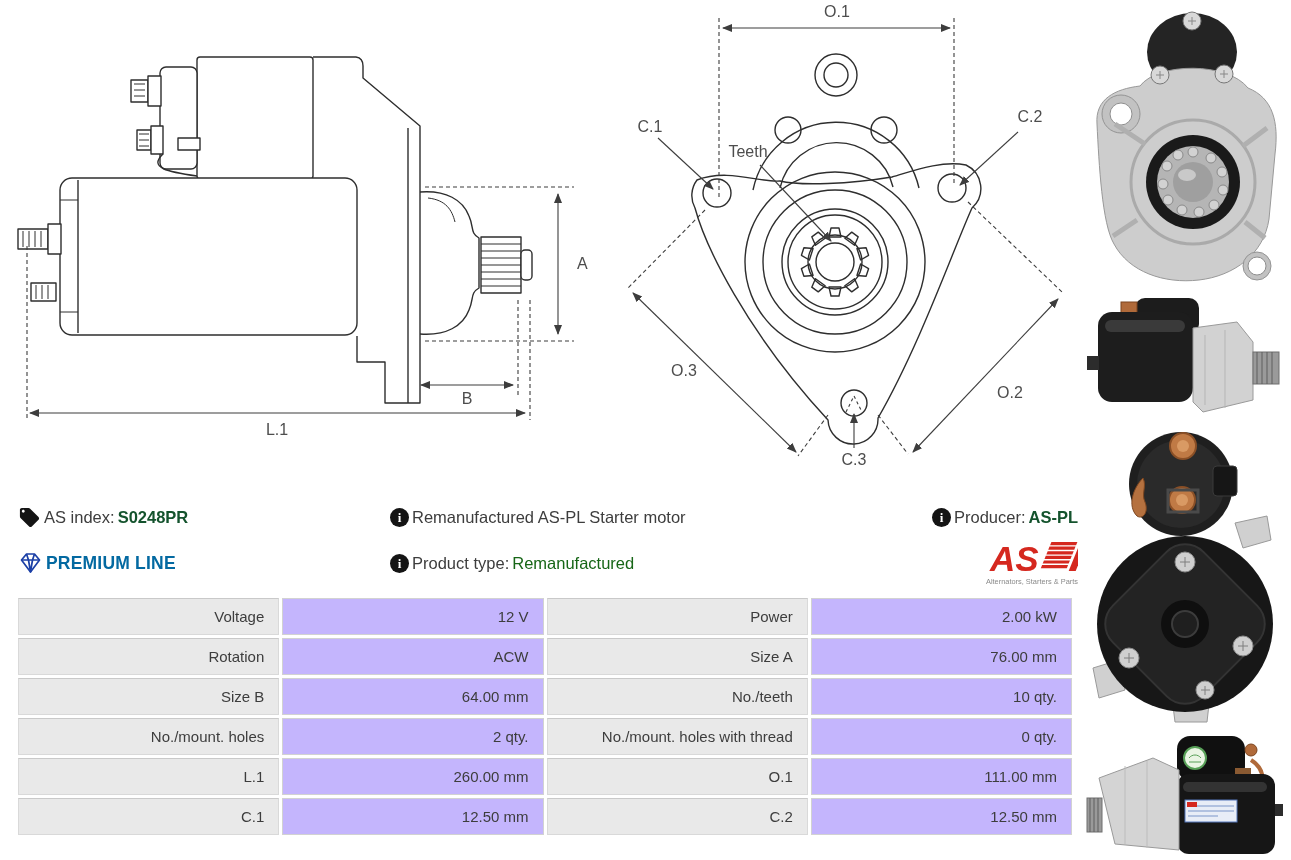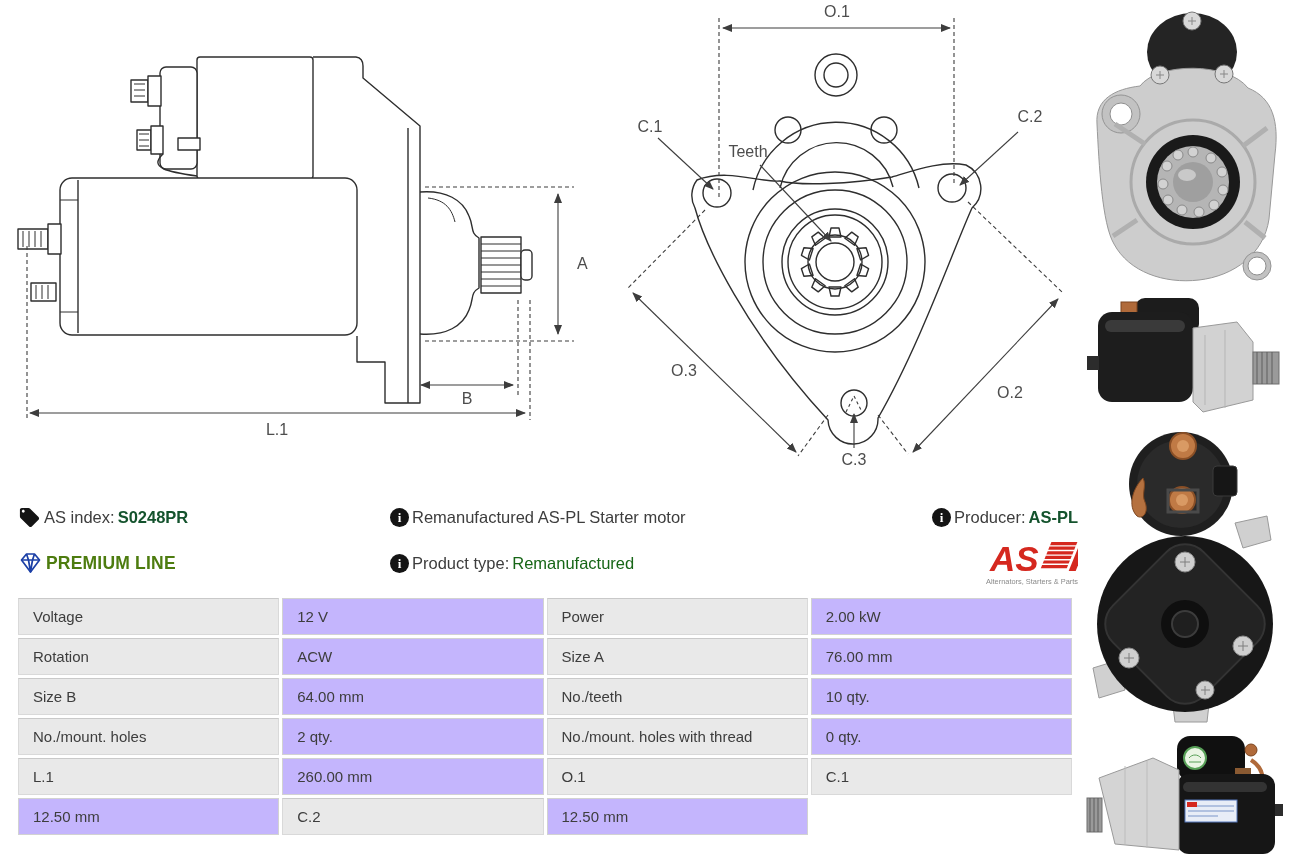--- a/index.html
+++ b/index.html
@@ -11,27 +11,27 @@
   .diag{position:absolute;}
   
   .info-band{position:absolute;left:18px;top:497px;width:1060px;display:grid;
              grid-template-columns:372px 492px 1fr;grid-template-rows:40px 52px;
              align-items:center;font-size:16.5px;}
   .info-cell{display:flex;align-items:center;gap:3px;}
   .info-cell.right{justify-content:flex-end;}
   .info-cell b{color:#14532d;}
   .ibadge{flex:0 0 auto;width:19px;height:19px;border-radius:50%;background:#141414;color:#fff;
           font-weight:700;font-size:13px;line-height:19px;text-align:center;font-family:"Liberation Serif",serif;}
-  .premium{color:#4d7c0f;font-weight:700;font-size:17.5px;letter-spacing:.2px;}
+  .premium{color:#0369a1;font-weight:700;font-size:17.5px;letter-spacing:.2px;}
   .green{color:#176617;font-weight:400;}
   .logo-wrap{display:flex;justify-content:flex-end;align-items:center;}
   
   .spec-table{position:absolute;left:18px;top:598px;width:1054px;display:grid;
               grid-template-columns:repeat(4,1fr);gap:3px;font-size:15px;}
-  .cell{padding:7px 14px;text-align:left;line-height:21px;}
+  .cell{padding:7px 14px;text-align:right;line-height:21px;}
   .cell.label{background:#e9e9e9;border:1px solid #d9d9d9;border-top-color:#c9c9c9;}
   .cell.value{background:#c4b5fd;border:1px solid #d2d2d2;}
   
   .photo{position:absolute;left:1085px;}
 </style>
 </head>
 <body>
 
 <div class="page">
 
@@ -235,20 +235,21 @@
     <div class="cell value">10 qty.</div>
 
     <div class="cell label">No./mount. holes</div>
     <div class="cell value">2 qty.</div>
     <div class="cell label">No./mount. holes with thread</div>
     <div class="cell value">0 qty.</div>
 
     <div class="cell label">L.1</div>
     <div class="cell value">260.00 mm</div>
     <div class="cell label">O.1</div>
+    <div class="cell value">111.00 mm</div>
 
     <div class="cell label">C.1</div>
     <div class="cell value">12.50 mm</div>
     <div class="cell label">C.2</div>
     <div class="cell value">12.50 mm</div>
   </div>
 
   <svg class="photo" style="top:4px" width="200" height="284" viewBox="0 0 200 284">
     <ellipse cx="107" cy="48" rx="45" ry="39" fill="#242424"></ellipse>
     <circle cx="107" cy="17" r="9" fill="#d8d8d8" stroke="#777"></circle>

